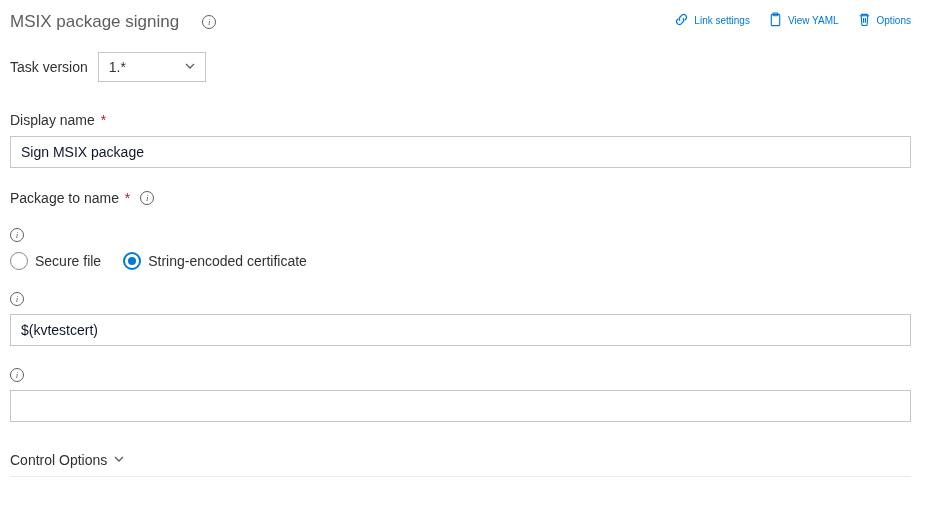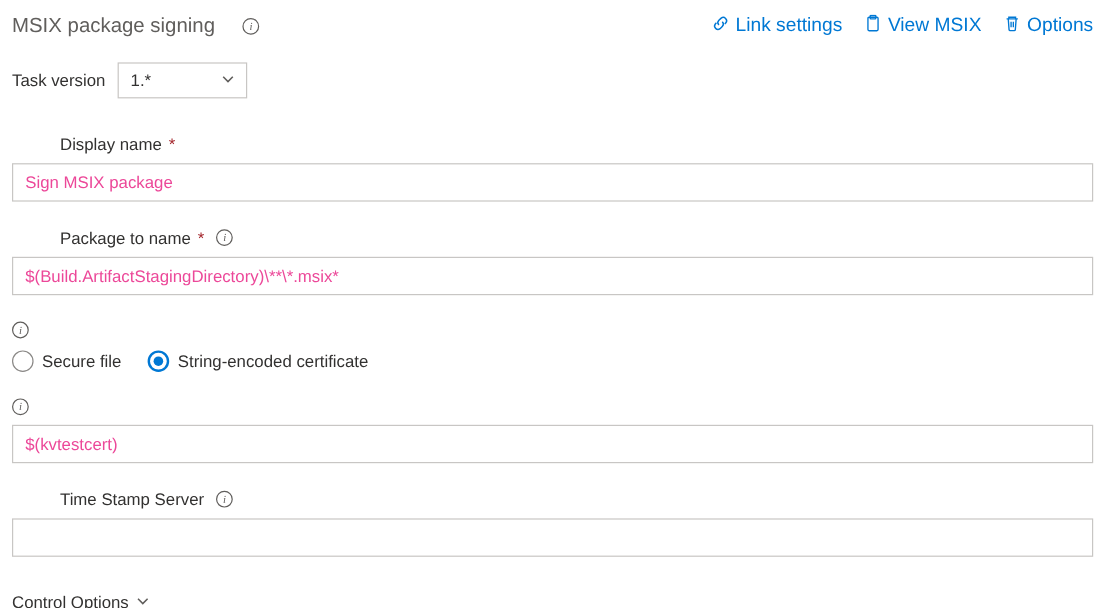--- a/index.html
+++ b/index.html
@@ -48,21 +48,21 @@
   .header-actions {
     display: flex;
     gap: 18px;
     align-items: center;
   }
   .action-link {
     display: flex;
     align-items: center;
     gap: 5px;
     color: #0078d4;
-    font-size: 16px;
+    font-size: 10px;
     cursor: pointer;
     text-decoration: none;
   }
   .action-link svg {
     width: 15px;
     height: 15px;
   }
   .task-version-row {
     display: flex;
     align-items: center;
@@ -103,32 +103,31 @@
   }
   .field-label-row {
     display: flex;
     align-items: center;
     gap: 10px;
     margin-bottom: 8px;
   }
   .field-label {
     font-size: 14px;
     color: #323130;
-    margin-left: 40px;
   }
   .required {
     color: #a4262c;
     margin-left: 2px;
   }
   .text-input {
     width: 100%;
     border: 1px solid #c8c6c4;
     padding: 6px 10px;
     font-size: 14px;
-    color: #ec4899;
+    color: #0f172a;
     font-family: inherit;
     height: 32px;
     background: #fff;
   }
   .radio-row {
     display: flex;
     align-items: flex-start;
     gap: 22px;
     margin-top: 10px;
   }
@@ -203,21 +202,21 @@
       </span>
       <span>Link settings</span>
     </a>
     <a class="action-link">
       <span>
         <svg viewBox="0 0 16 16" fill="none" stroke="#0078d4" stroke-width="1.2">
           <rect x="3.5" y="2.5" width="9" height="12" rx="1"></rect>
           <rect x="5.5" y="1" width="5" height="3" rx="0.5"></rect>
         </svg>
       </span>
-      <span>View MSIX</span>
+      <span>View YAML</span>
     </a>
     <a class="action-link">
       <span>
         <svg viewBox="0 0 16 16" fill="none" stroke="#0078d4" stroke-width="1.2">
           <path d="M3 4h10"></path>
           <path d="M5 4V2.5h6V4"></path>
           <path d="M4.5 4l.7 9.5a1 1 0 0 0 1 .9h3.6a1 1 0 0 0 1-.9L11.5 4"></path>
           <path d="M7 6.5v5M9 6.5v5"></path>
         </svg>
       </span>
@@ -249,21 +248,20 @@
   <input type="text" class="text-input" value="Sign MSIX package" style="">
 </div>
 
 <div class="field-group">
   <div class="field-label-row">
     <span class="field-label">
       <span>Package to name</span><span class="required"> *</span>
     </span>
     <span class="info-icon">i</span>
   </div>
-  <input type="text" class="text-input" value="$(Build.ArtifactStagingDirectory)\**\*.msix*" style="">
 </div>
 
 <div class="field-group">
   <div class="field-label-row">
     <span class="info-icon">i</span>
   </div>
   <div class="radio-row">
     <div class="radio-opt">
       <span class="radio-circle radio-unselected"></span>
       <span class="radio-label">Secure file</span>
@@ -277,21 +275,20 @@
 
 <div class="field-group">
   <div class="field-label-row">
     <span class="info-icon">i</span>
   </div>
   <input type="text" class="text-input" value="$(kvtestcert)" style="">
 </div>
 
 <div class="field-group">
   <div class="field-label-row">
-    <span class="field-label">Time Stamp Server</span>
     <span class="info-icon">i</span>
   </div>
   <input type="text" class="text-input" value="" style="">
 </div>
 
 <div class="collapsible">
   <span>Control Options</span>
   <span class="chev-down">
     <svg viewBox="0 0 12 12" fill="none" stroke="#605e5c" stroke-width="1.3">
         <path d="M2 4l4 4 4-4"></path>

